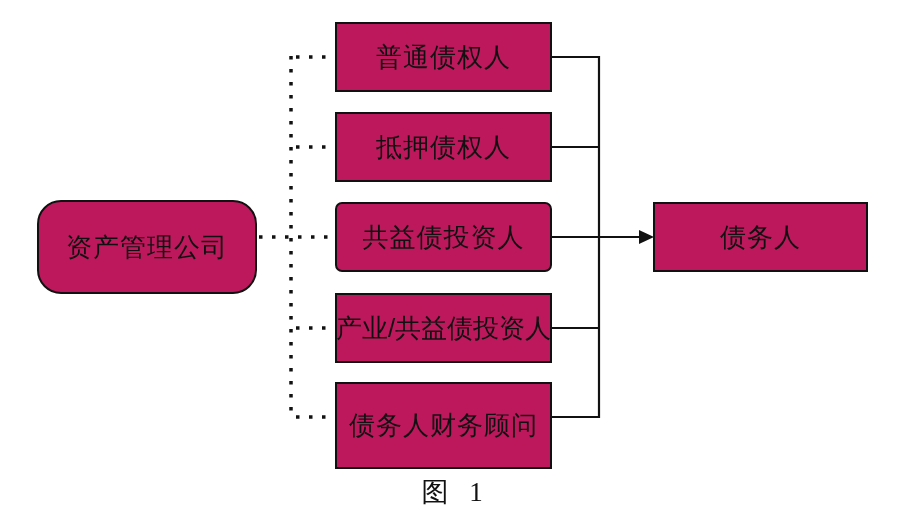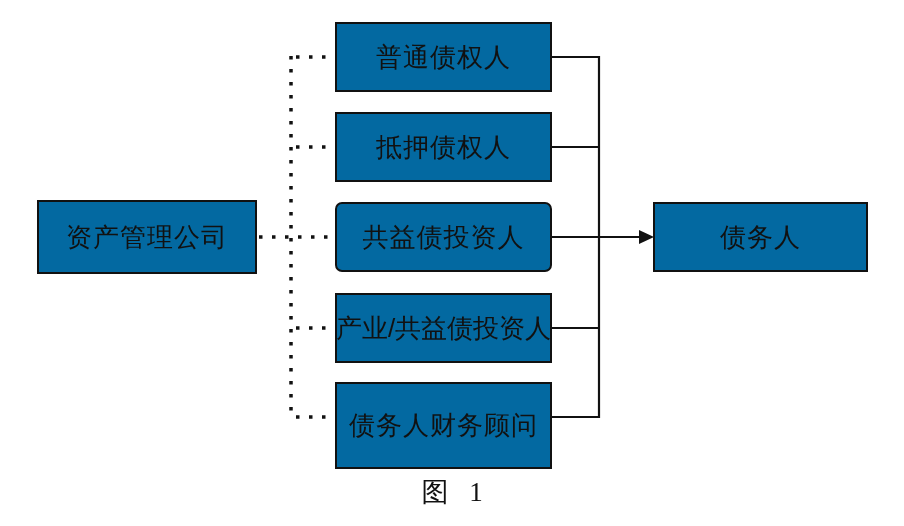--- a/index.html
+++ b/index.html
@@ -21,30 +21,30 @@
     left: 0;
     top: 0;
     width: 904px;
     height: 526px;
     pointer-events: none;
   }
   .node {
     position: absolute;
     box-sizing: border-box;
     border: 2px solid #111111;
-    background: #0369a1;
+    background: #be185d;
     display: flex;
     align-items: center;
     justify-content: center;
     font-size: 26px;
     letter-spacing: 1px;
     white-space: nowrap;
     z-index: 2;
   }
-  .node-source { left: 37px;  top: 200px; width: 220px; height: 74px; }
+  .node-source { left: 37px;  top: 200px; width: 220px; height: 94px; border-radius: 24px; }
   .node-m1     { left: 335px; top: 22px;  width: 217px; height: 70px; }
   .node-m2     { left: 335px; top: 112px; width: 217px; height: 70px; }
   .node-m3     { left: 335px; top: 202px; width: 217px; height: 70px; border-radius: 7px; }
   .node-m4     { left: 335px; top: 293px; width: 217px; height: 70px; letter-spacing: 0; }
   .node-m5     { left: 335px; top: 382px; width: 217px; height: 87px; }
   .node-target { left: 653px; top: 202px; width: 215px; height: 70px; }
   .caption {
     position: absolute;
     left: 0;
     top: 474px;

